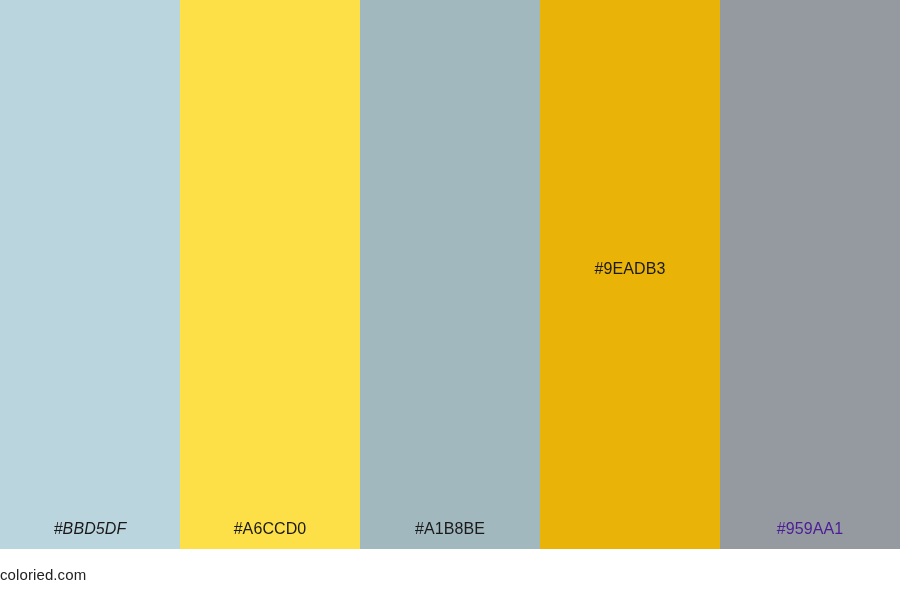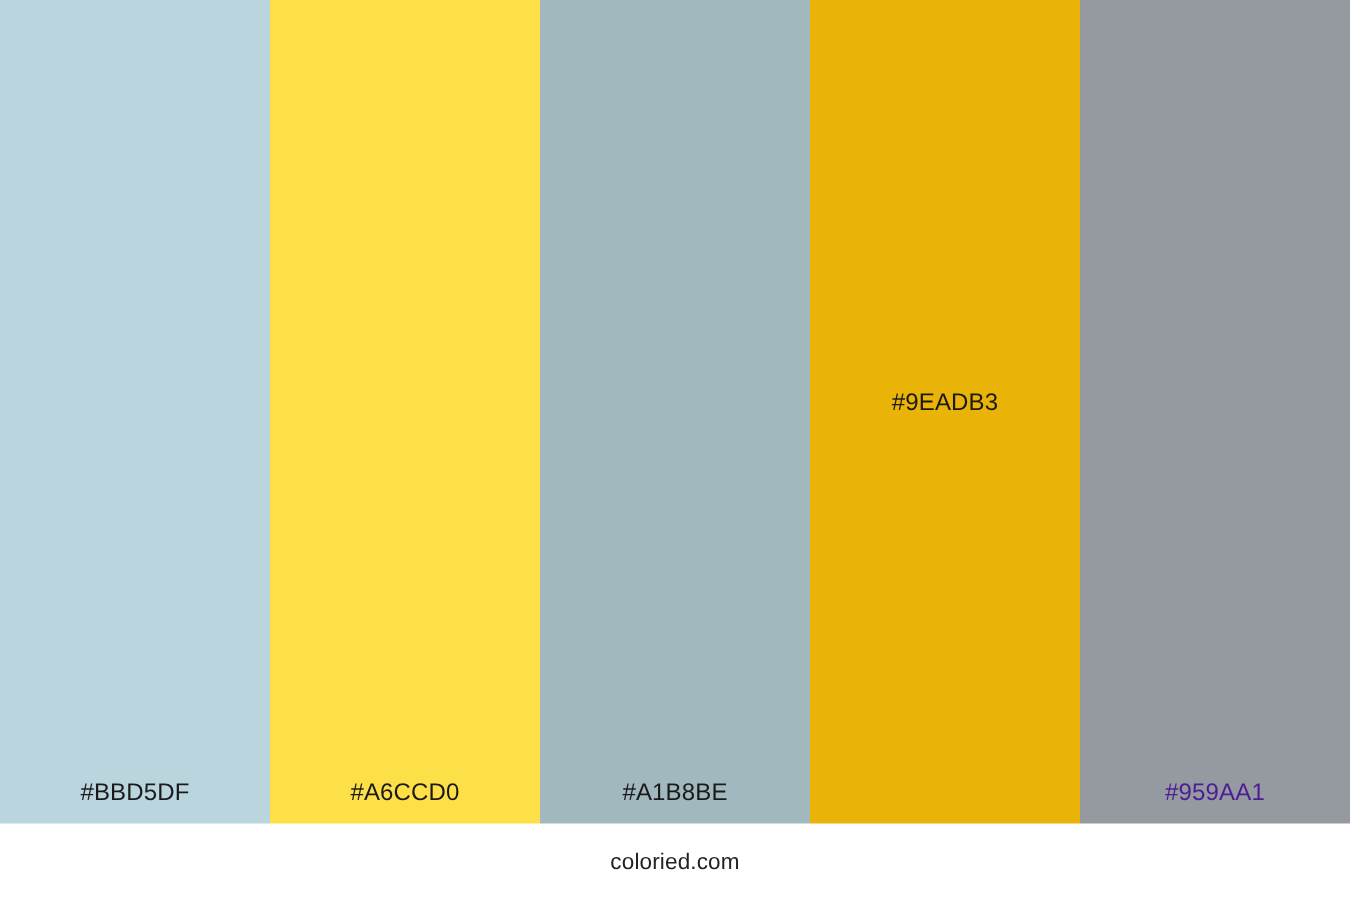--- a/index.html
+++ b/index.html
@@ -59,41 +59,41 @@
   }
 
   
   .footer-band {
     width: 900px;
     height: 51px;
     flex: 0 0 51px;
     background: #ffffff;
     display: flex;
     align-items: center;
-    justify-content: center;
+    justify-content: flex-start;
   }
 
   .footer-text {
     font-family: "Liberation Sans", "DejaVu Sans", sans-serif;
     font-size: 15px;
     font-weight: 400;
     color: #222222;
     letter-spacing: 0.1px;
     line-height: 1;
   }
 </style>
 </head>
 <body>
 
 <div class="palette-page">
 
   <div class="swatch-band">
 
     <div class="swatch" style="background-color: rgb(187, 213, 223);">
-      <span class="swatch-label" style="color: rgb(26, 26, 26);">#BBD5DF</span>
+      <span class="swatch-label" style="color: rgb(26, 26, 26); font-style: italic;">#BBD5DF</span>
     </div>
 
     <div class="swatch" style="background-color: #fde047;">
       <span class="swatch-label" style="color: rgb(26, 26, 26);">#A6CCD0</span>
     </div>
 
     <div class="swatch" style="background-color: rgb(161, 184, 190); justify-content: flex-end;">
       <span class="swatch-label" style="color: rgb(26, 26, 26);">#A1B8BE</span>
     </div>
 

